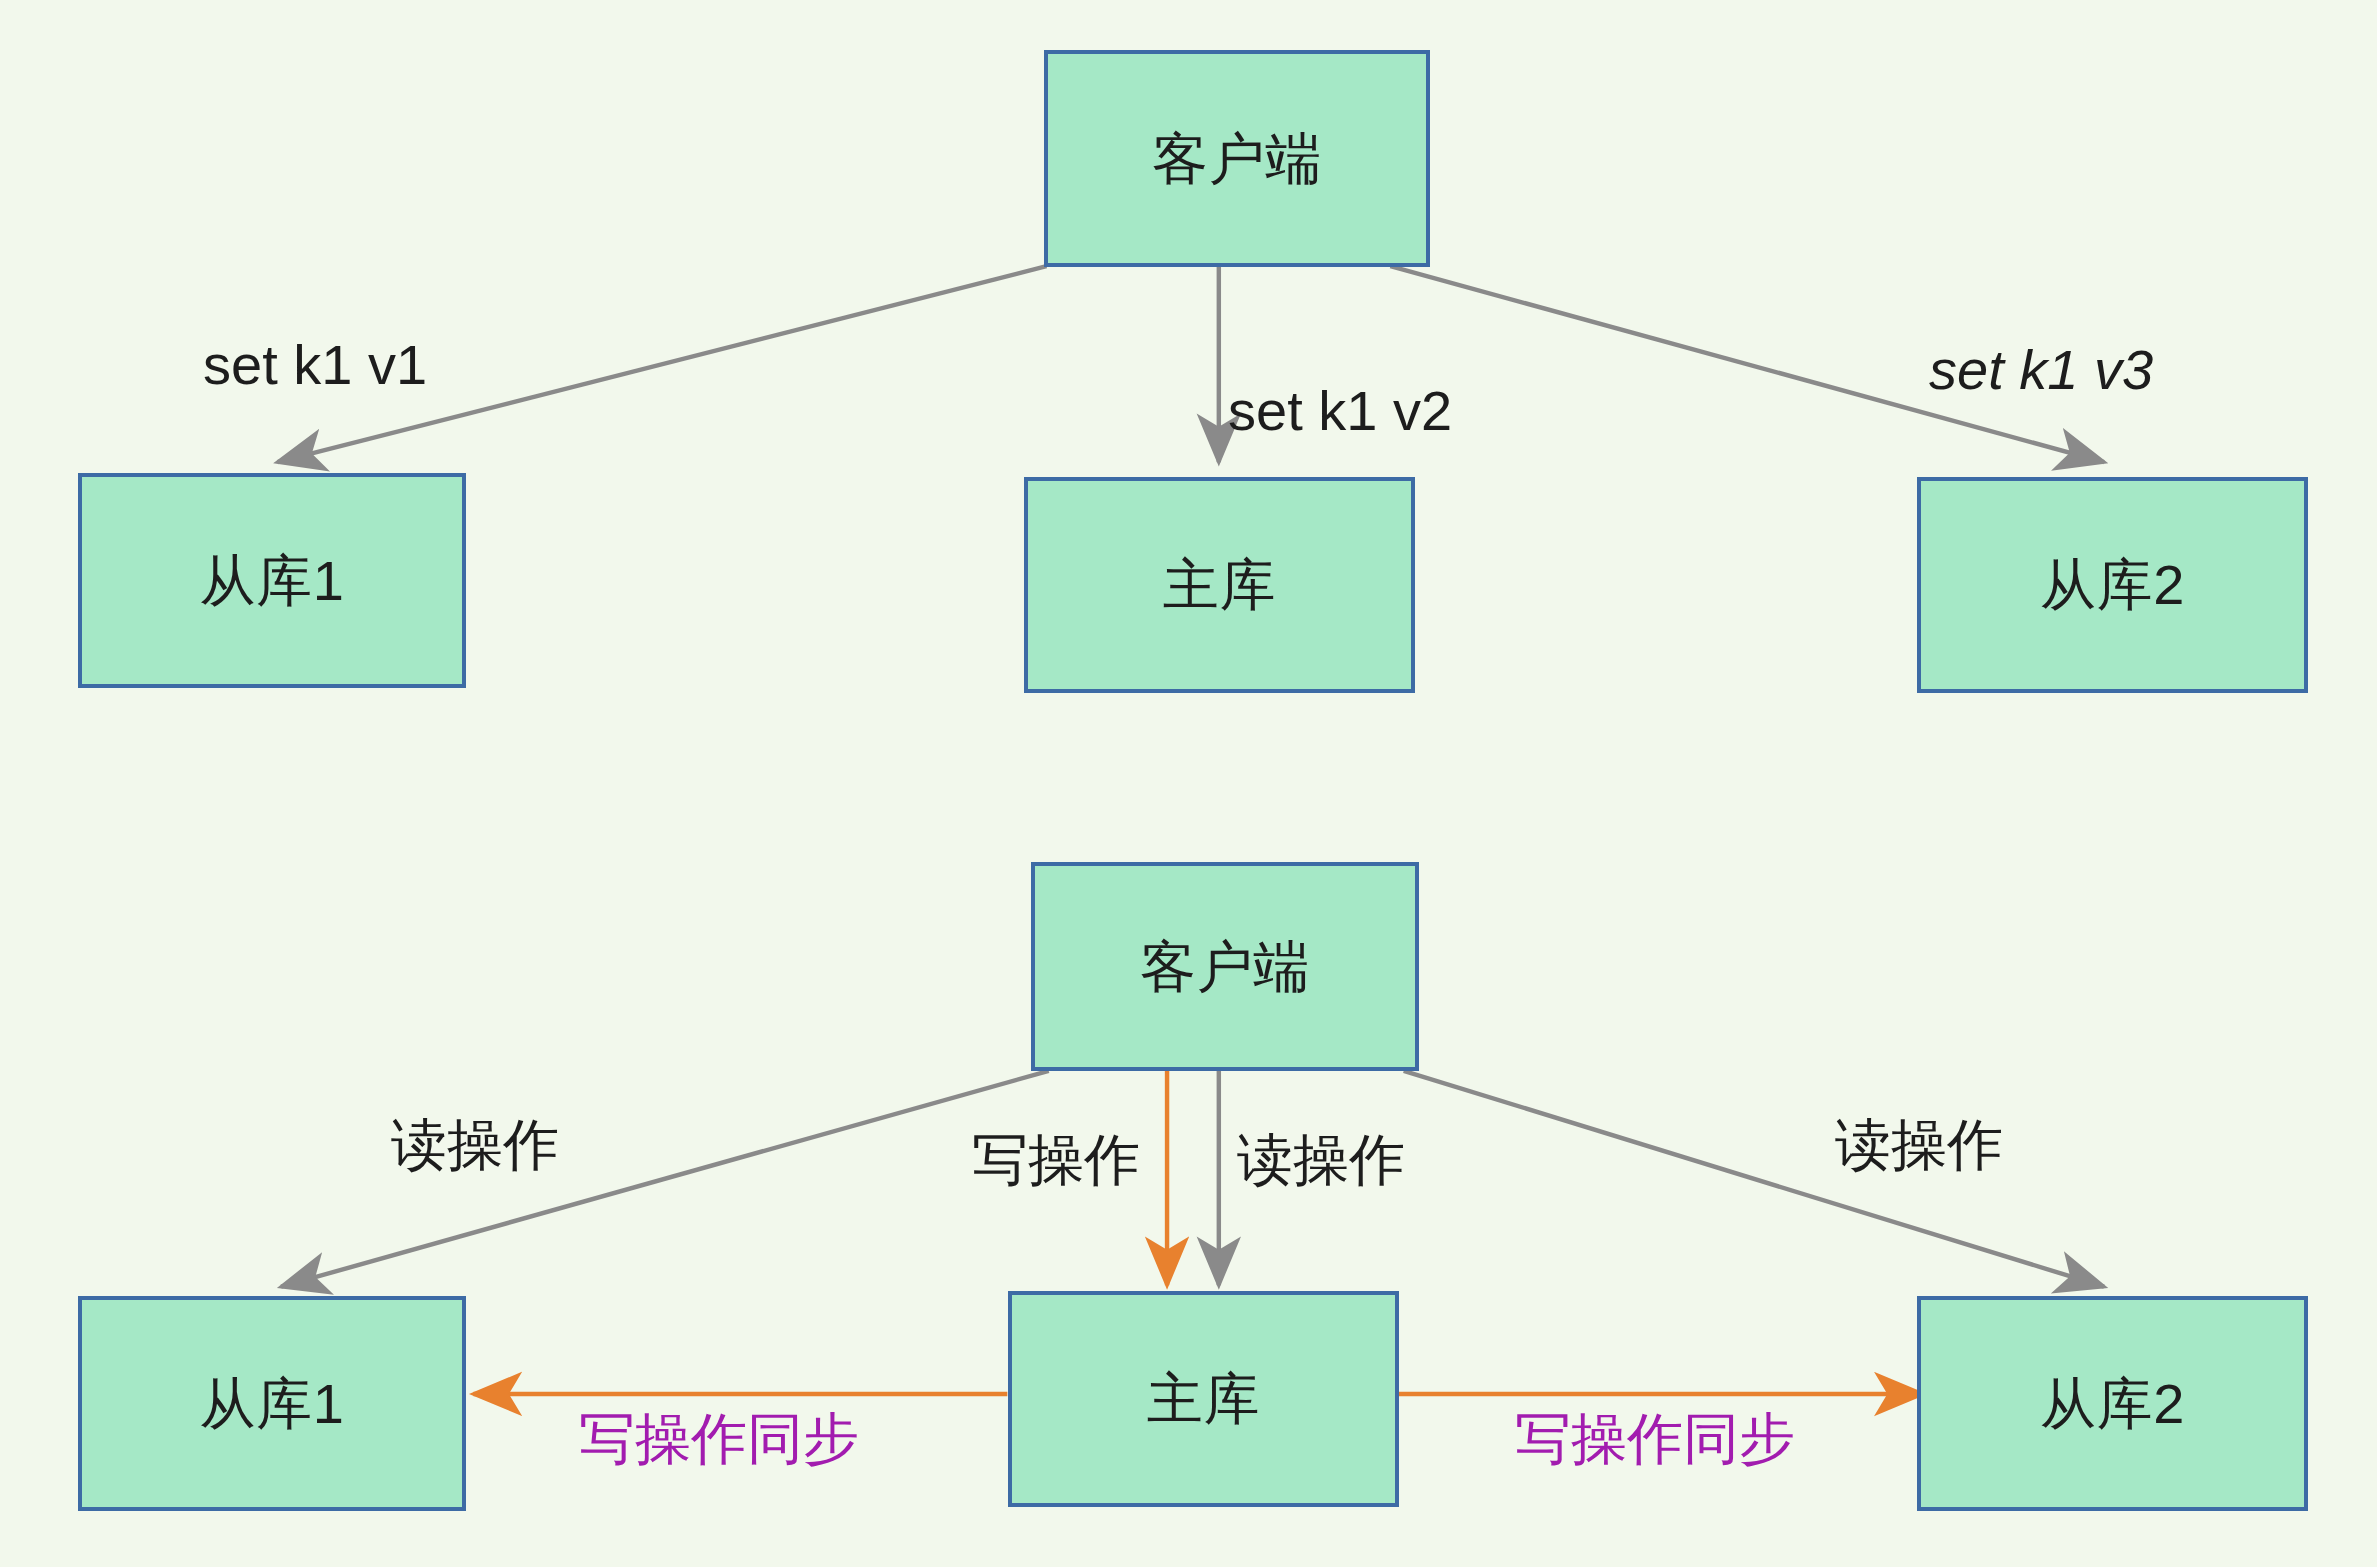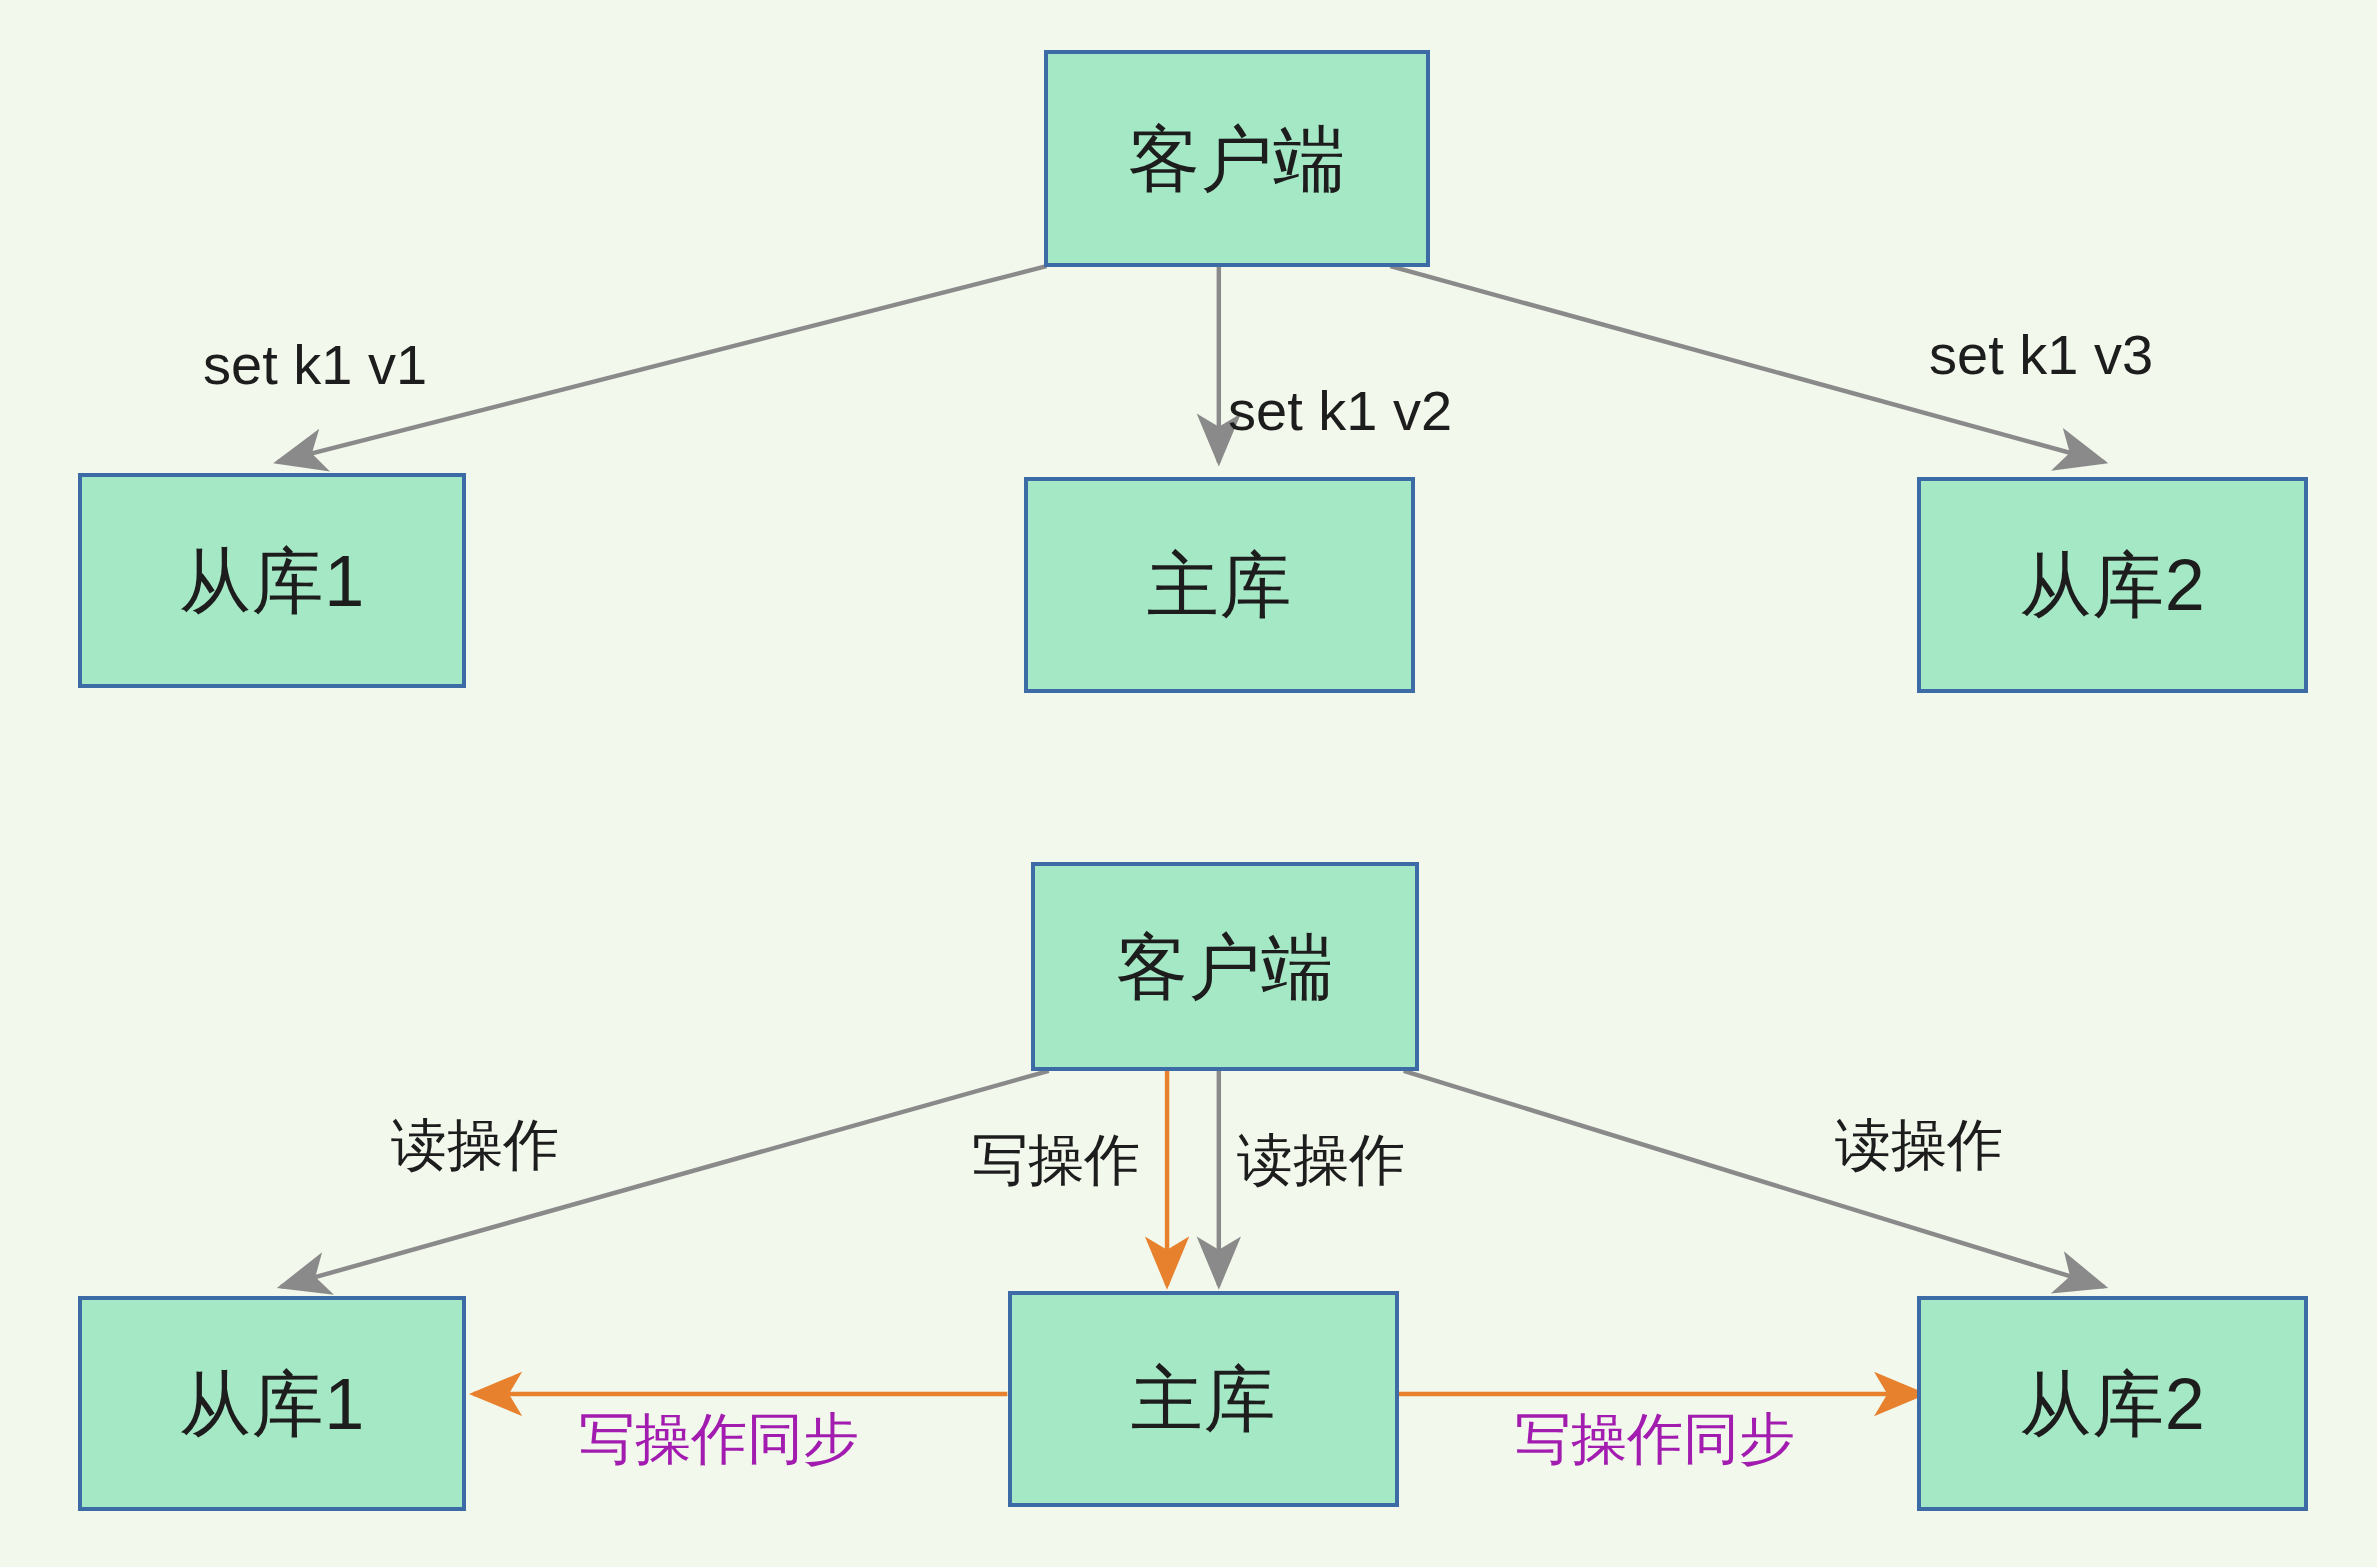--- a/index.html
+++ b/index.html
@@ -28,21 +28,21 @@
   }
   .node {
     position: absolute;
     box-sizing: border-box;
     background: #a5e8c6;
     border: 4.4px solid #3d6ba5;
     display: flex;
     align-items: center;
     justify-content: center;
     color: #1d1d1d;
-    font-size: 72px;
+    font-size: 56px;
     line-height: 1;
     letter-spacing: 0.7px;
     white-space: nowrap;
   }
   .edge-label {
     position: absolute;
     font-size: 56px;
     line-height: 1;
     color: #1d1d1d;
     white-space: nowrap;
@@ -98,21 +98,21 @@
   </div>
 
   <div class="node" style="left:1917px; top:477px; width:391px; height:216px;">
     <span>从库2</span>
   </div>
 
   <div class="edge-label" style="left:203px; top:337px;">set k1 v1</div>
 
   <div class="edge-label" style="left:1228px; top:383px;text-align:right;">set k1 v2</div>
 
-  <div class="edge-label" style="left:1929px; top:327px;">set k1 v3</div>
+  <div class="edge-label" style="left:1929px; top:342px;font-style:italic;">set k1 v3</div>
 
   <div class="node" style="left:1031px; top:862px; width:388px; height:209px;">
     <span>客户端</span>
   </div>
 
   <div class="node" style="left:78px; top:1296px; width:388px; height:215px;">
     <span>从库1</span>
   </div>
 
   <div class="node" style="left:1008px; top:1291px; width:391px; height:216px;">

